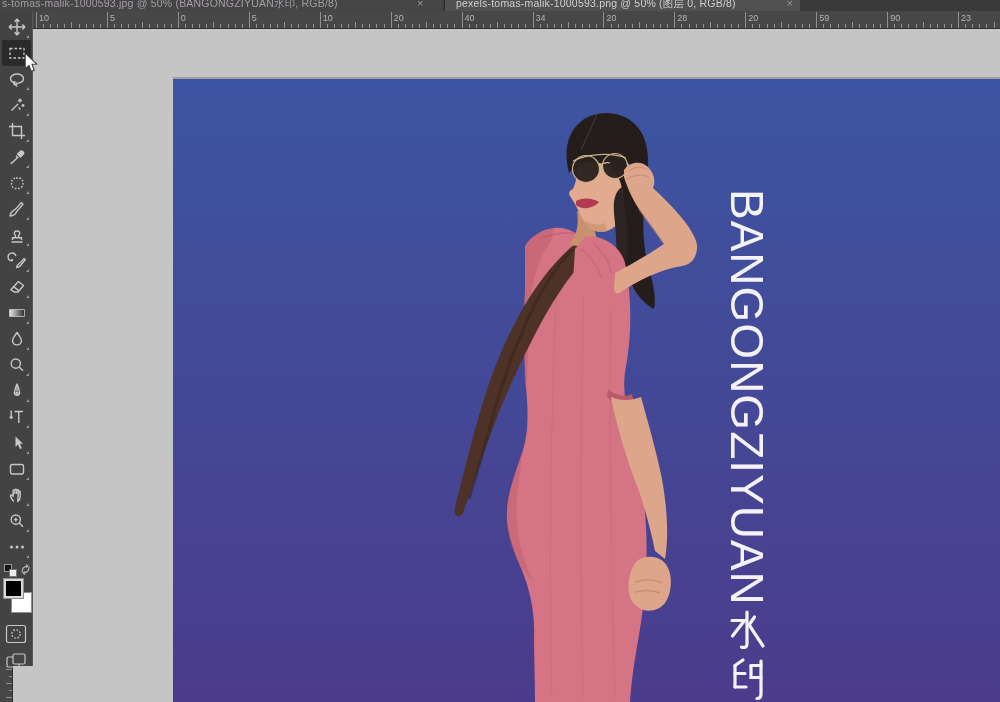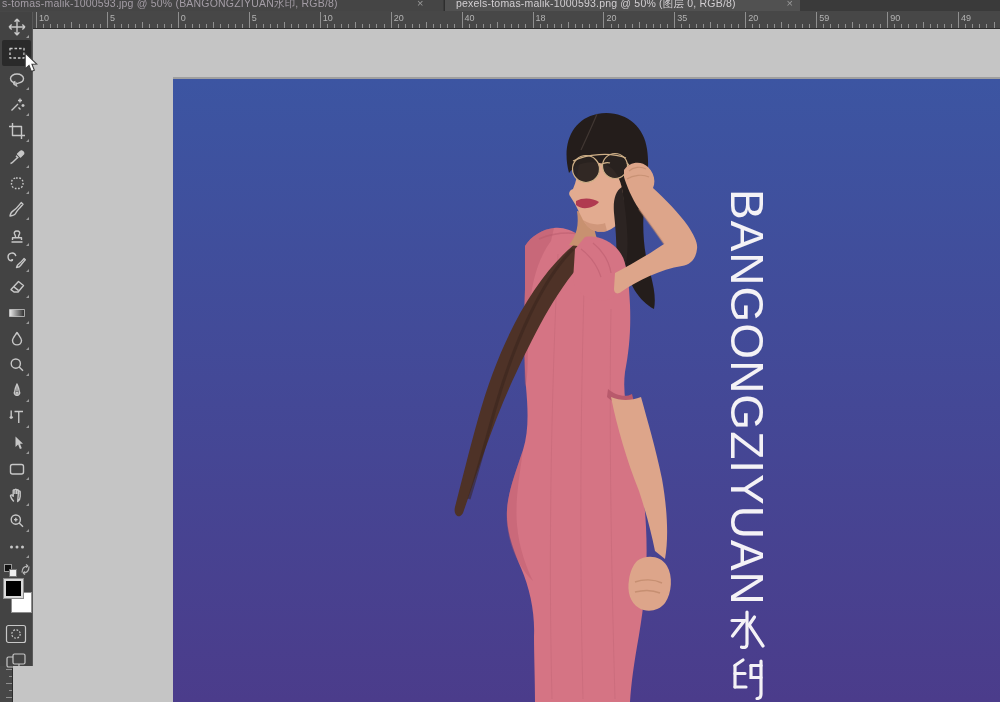--- a/index.html
+++ b/index.html
@@ -211,21 +211,21 @@
     <div class="min" style="left: 468.673px; height: 4px;"></div>
     <div class="min" style="left: 475.766px; height: 4px;"></div>
     <div class="min" style="left: 482.859px; height: 4px;"></div>
     <div class="min" style="left: 489.952px; height: 4px;"></div>
     <div class="min" style="left: 497.045px; height: 6px;"></div>
     <div class="min" style="left: 504.138px; height: 4px;"></div>
     <div class="min" style="left: 511.231px; height: 4px;"></div>
     <div class="min" style="left: 518.324px; height: 4px;"></div>
     <div class="min" style="left: 525.417px; height: 4px;"></div>
     <div class="maj" style="left: 532.51px;"></div>
-    <span class="lab" style="left: 535.51px;">18</span>
+    <span class="lab" style="left: 535.51px;">34</span>
     <div class="min" style="left: 539.603px; height: 4px;"></div>
     <div class="min" style="left: 546.696px; height: 4px;"></div>
     <div class="min" style="left: 553.789px; height: 4px;"></div>
     <div class="min" style="left: 560.882px; height: 4px;"></div>
     <div class="min" style="left: 567.975px; height: 6px;"></div>
     <div class="min" style="left: 575.068px; height: 4px;"></div>
     <div class="min" style="left: 582.161px; height: 4px;"></div>
     <div class="min" style="left: 589.254px; height: 4px;"></div>
     <div class="min" style="left: 596.347px; height: 4px;"></div>
     <div class="maj" style="left: 603.44px;"></div>
@@ -233,21 +233,21 @@
     <div class="min" style="left: 610.533px; height: 4px;"></div>
     <div class="min" style="left: 617.626px; height: 4px;"></div>
     <div class="min" style="left: 624.719px; height: 4px;"></div>
     <div class="min" style="left: 631.812px; height: 4px;"></div>
     <div class="min" style="left: 638.905px; height: 6px;"></div>
     <div class="min" style="left: 645.998px; height: 4px;"></div>
     <div class="min" style="left: 653.091px; height: 4px;"></div>
     <div class="min" style="left: 660.184px; height: 4px;"></div>
     <div class="min" style="left: 667.277px; height: 4px;"></div>
     <div class="maj" style="left: 674.37px;"></div>
-    <span class="lab" style="left: 677.37px;">35</span>
+    <span class="lab" style="left: 677.37px;">28</span>
     <div class="min" style="left: 681.463px; height: 4px;"></div>
     <div class="min" style="left: 688.556px; height: 4px;"></div>
     <div class="min" style="left: 695.649px; height: 4px;"></div>
     <div class="min" style="left: 702.742px; height: 4px;"></div>
     <div class="min" style="left: 709.835px; height: 6px;"></div>
     <div class="min" style="left: 716.928px; height: 4px;"></div>
     <div class="min" style="left: 724.021px; height: 4px;"></div>
     <div class="min" style="left: 731.114px; height: 4px;"></div>
     <div class="min" style="left: 738.207px; height: 4px;"></div>
     <div class="maj" style="left: 745.3px;"></div>
@@ -277,21 +277,21 @@
     <div class="min" style="left: 894.253px; height: 4px;"></div>
     <div class="min" style="left: 901.346px; height: 4px;"></div>
     <div class="min" style="left: 908.439px; height: 4px;"></div>
     <div class="min" style="left: 915.532px; height: 4px;"></div>
     <div class="min" style="left: 922.625px; height: 6px;"></div>
     <div class="min" style="left: 929.718px; height: 4px;"></div>
     <div class="min" style="left: 936.811px; height: 4px;"></div>
     <div class="min" style="left: 943.904px; height: 4px;"></div>
     <div class="min" style="left: 950.997px; height: 4px;"></div>
     <div class="maj" style="left: 958.09px;"></div>
-    <span class="lab" style="left: 961.09px;">49</span>
+    <span class="lab" style="left: 961.09px;">23</span>
     <div class="min" style="left: 965.183px; height: 4px;"></div>
     <div class="min" style="left: 972.276px; height: 4px;"></div>
     <div class="min" style="left: 979.369px; height: 4px;"></div>
     <div class="min" style="left: 986.462px; height: 4px;"></div>
     <div class="min" style="left: 993.555px; height: 6px;"></div>
   </div>
 <div class="abs" id="vruler">
     <div class="min" style="top: 3px; left: 6px; width: 7px;"></div>
     <div class="min" style="top: 10px; left: 9px; width: 4px;"></div>
     <div class="min" style="top: 17px; left: 6px; width: 7px;"></div>

